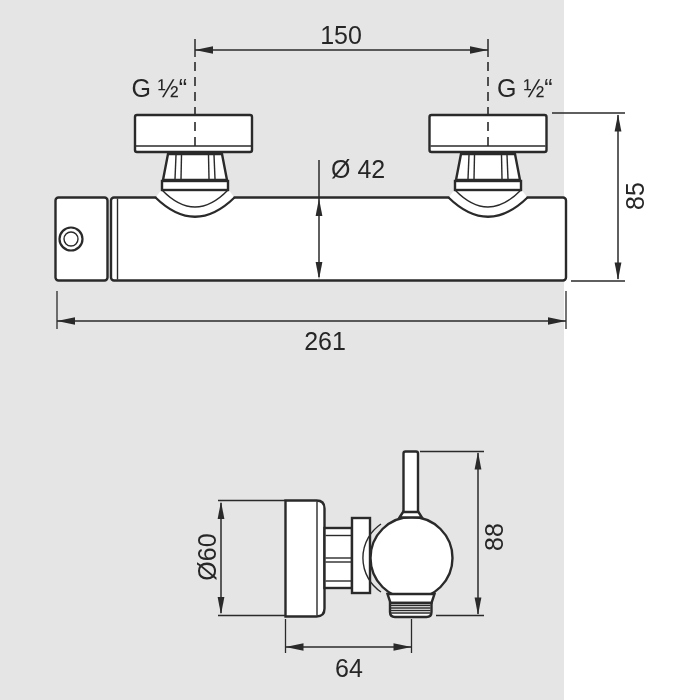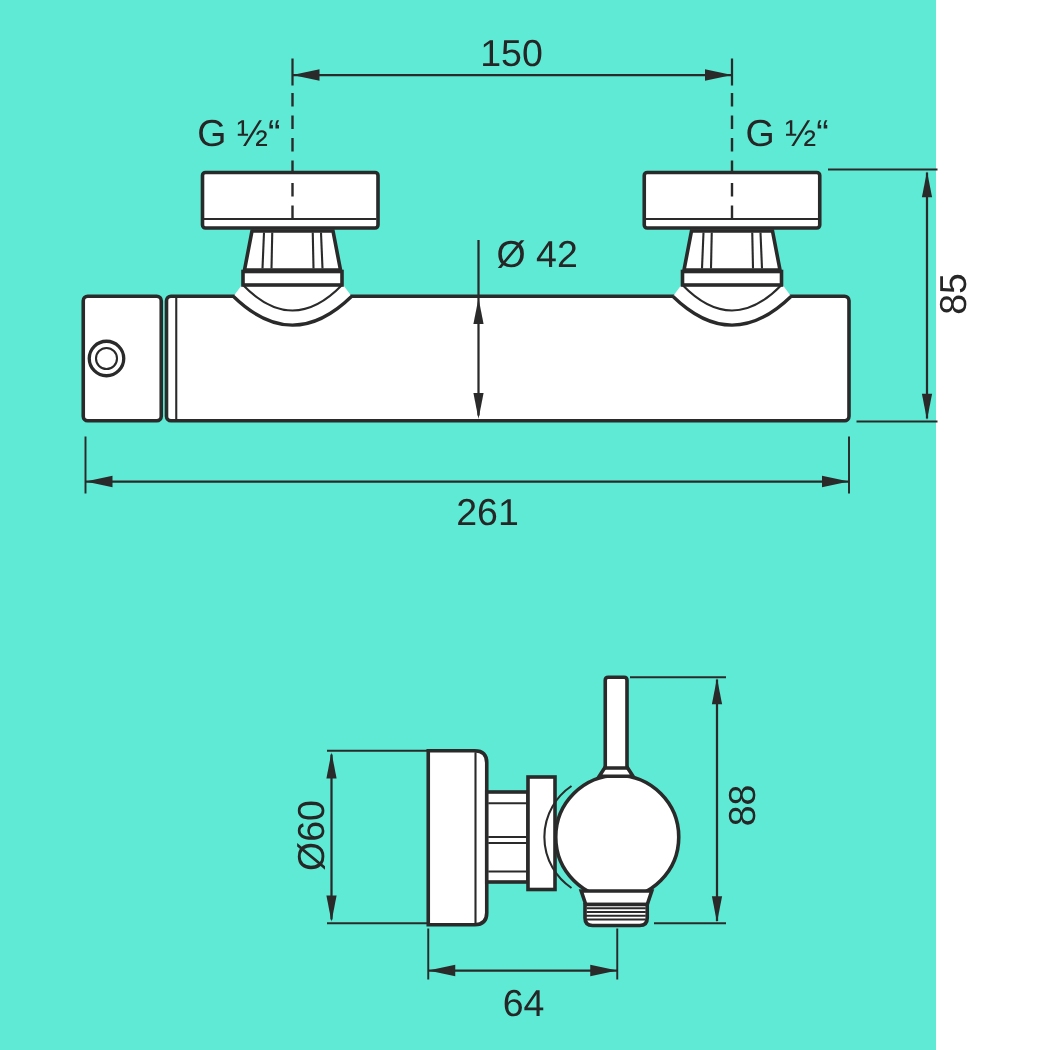--- a/index.html
+++ b/index.html
@@ -1,16 +1,16 @@
 <!DOCTYPE html>
 <html><head>
 <meta charset="utf-8">
 <style>
   html,body{margin:0;padding:0;background:#ffffff;}
-  .stage{width:624px;height:700px;position:relative;background:#5eead4;}
+  .stage{width:564px;height:700px;position:relative;background:#e5e5e5;}
   svg{display:block;}
   .ol   {fill:#ffffff;stroke:#2a2a2a;stroke-width:2.4;stroke-linejoin:miter;}
   .ol2  {fill:none;stroke:#2a2a2a;stroke-width:2.2;}
   .thin {fill:none;stroke:#2a2a2a;stroke-width:1.4;}
   .dim  {fill:none;stroke:#2a2a2a;stroke-width:1.5;}
   .ext  {fill:none;stroke:#2a2a2a;stroke-width:1.3;}
   .cl   {fill:none;stroke:#2a2a2a;stroke-width:1.6;stroke-dasharray:9 6;}
   .arr  {fill:#2a2a2a;stroke:none;}
   .wh   {fill:#ffffff;stroke:none;}
   .txt  {font-family:"Liberation Sans",sans-serif;font-size:25px;fill:#262626;}

